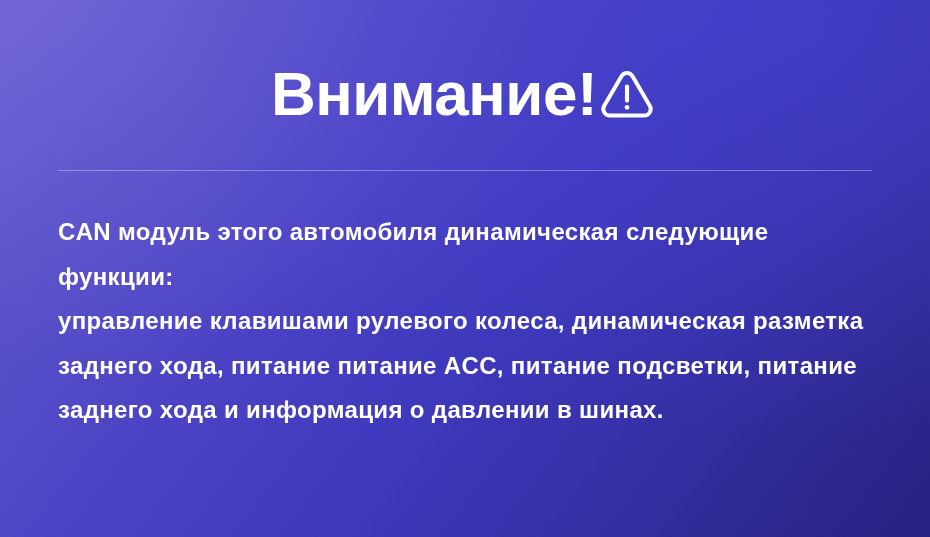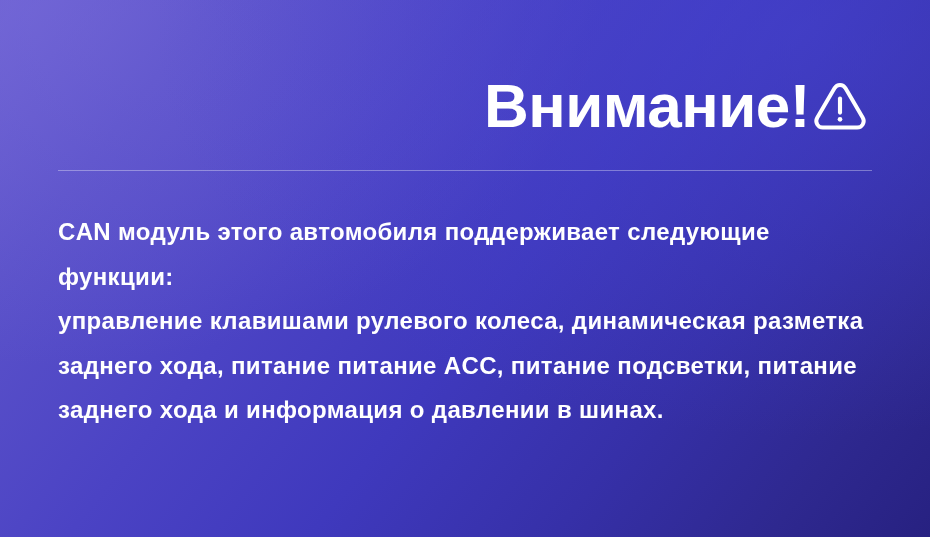--- a/index.html
+++ b/index.html
@@ -53,22 +53,21 @@
 
   
   .header-row {
     position: absolute;
     left: 58px;
     right: 58px;
     top: 52px;
     height: 84px;
     display: flex;
     align-items: center;
-    justify-content: flex-end;
-    margin-top: 12px;
+    justify-content: center;
   }
 
   .title {
     margin: 0;
     color: #ffffff;
     font-family: "Liberation Sans", sans-serif;
     font-size: 62px;
     font-weight: bold;
     line-height: 1;
     letter-spacing: -0.5px;
@@ -130,18 +129,18 @@
           <path d="M32 9.5 C34.5 9.5 36.6 10.9 37.9 13.1 L56.3 44.6 C57.6 46.9 57.6 49.5 56.3 51.6 C55.1 53.7 52.9 55 50.3 55 L13.7 55 C11.1 55 8.9 53.7 7.7 51.6 C6.4 49.5 6.4 46.9 7.7 44.6 L26.1 13.1 C27.4 10.9 29.5 9.5 32 9.5 Z" stroke="#ffffff" stroke-width="4.2" stroke-linejoin="round"></path>
           <path d="M32 24 L32 39" stroke="#ffffff" stroke-width="4.4" stroke-linecap="round"></path>
           <circle cx="32" cy="46.2" r="2.5" fill="#ffffff"></circle>
         </svg>
       </span>
     </div>
 
     <div class="divider"></div>
 
     <div class="body-block">
-      <p class="para">CAN модуль этого автомобиля поддерживает следующие функции:</p>
+      <p class="para">CAN модуль этого автомобиля динамическая следующие функции:</p>
       <p class="para">управление клавишами рулевого колеса, динамическая разметка заднего хода, питание питание ACC, питание подсветки, питание заднего хода и информация о давлении в шинах.</p>
     </div>
 
   </div>
 </div>
 
 </body></html>

